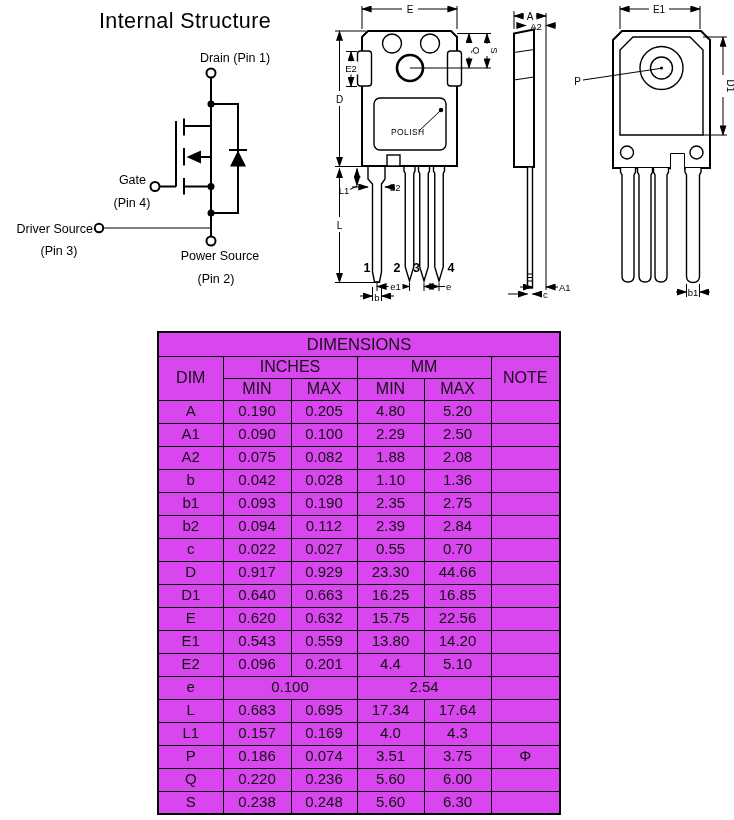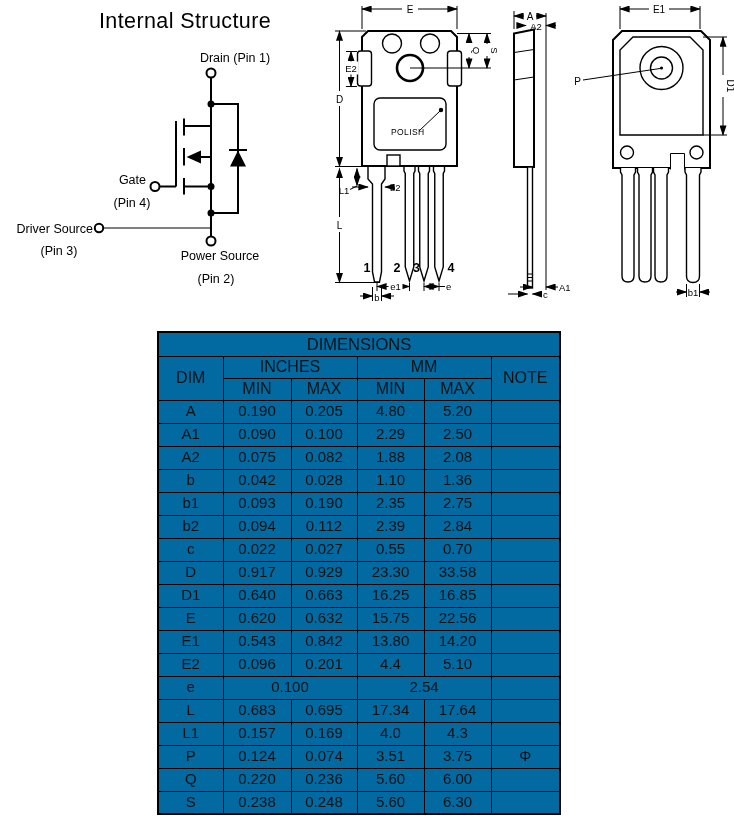--- a/index.html
+++ b/index.html
@@ -13,21 +13,21 @@
   .lbl10{font-size:10px}
   .pinnum{font-size:12.5px;font-weight:700}
   .polish{font-size:8.5px;letter-spacing:.4px}
   .wire{stroke:#000;stroke-width:2;fill:none}
   .thin{stroke:#000;stroke-width:1;fill:none}
   .body2{stroke:#000;stroke-width:2;fill:#fff}
   .det{stroke:#000;stroke-width:1.4;fill:#fff}
   .dim{stroke:#000;stroke-width:1;fill:none}
   .mask{fill:#fff;stroke:none}
   table{position:absolute;left:157px;top:331px;width:402px;
-        border-collapse:collapse;table-layout:fixed;background:#0369a1;
+        border-collapse:collapse;table-layout:fixed;background:#d946ef;
         border:2px solid #000}
   th,td{border:1px solid #000;text-align:center;vertical-align:middle;
         padding:0;font-weight:400;color:#111;line-height:1.1}
   th{font-size:16px}
   td{font-size:15px}
   tr.r-title{height:24px}
   tr.r-title th{font-size:16.5px}
   tr.r-group{height:22px}
   tr.r-minmax{height:22px}
   tbody tr{height:23px}
@@ -317,21 +317,21 @@
         <td>0.027</td>
         <td>0.55</td>
         <td>0.70</td>
         <td></td>
       </tr>
     <tr>
         <td>D</td>
         <td>0.917</td>
         <td>0.929</td>
         <td>23.30</td>
-        <td>33.58</td>
+        <td>44.66</td>
         <td></td>
       </tr>
     <tr>
         <td>D1</td>
         <td>0.640</td>
         <td>0.663</td>
         <td>16.25</td>
         <td>16.85</td>
         <td></td>
       </tr>
@@ -339,21 +339,21 @@
         <td>E</td>
         <td>0.620</td>
         <td>0.632</td>
         <td>15.75</td>
         <td>22.56</td>
         <td></td>
       </tr>
     <tr>
         <td>E1</td>
         <td>0.543</td>
-        <td>0.842</td>
+        <td>0.559</td>
         <td>13.80</td>
         <td>14.20</td>
         <td></td>
       </tr>
     <tr>
         <td>E2</td>
         <td>0.096</td>
         <td>0.201</td>
         <td>4.4</td>
         <td>5.10</td>
@@ -376,21 +376,21 @@
     <tr>
         <td>L1</td>
         <td>0.157</td>
         <td>0.169</td>
         <td>4.0</td>
         <td>4.3</td>
         <td></td>
       </tr>
     <tr>
         <td>P</td>
-        <td>0.124</td>
+        <td>0.186</td>
         <td>0.074</td>
         <td>3.51</td>
         <td>3.75</td>
         <td>Φ</td>
       </tr>
     <tr>
         <td>Q</td>
         <td>0.220</td>
         <td>0.236</td>
         <td>5.60</td>

